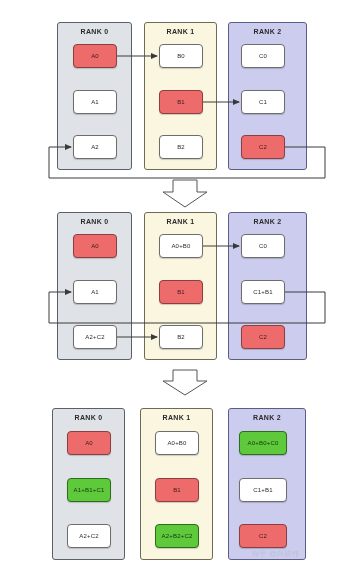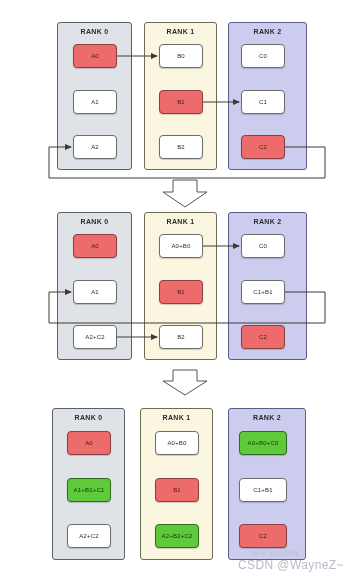--- a/index.html
+++ b/index.html
@@ -256,15 +256,14 @@
 
       <line x1="117" y1="337" x2="157" y2="337" marker-end="url(#ah)"></line>
     </g>
 
     <path class="block-arrow" d="M173,180 L197,180 L197,192 L207,192 L185,207 L163,192 L173,192 Z" fill="#ffffff" stroke="#555555" stroke-width="1"></path>
 
     <path class="block-arrow" d="M173,370 L197,370 L197,381 L207,381 L185,395 L163,381 L173,381 Z" fill="#ffffff" stroke="#555555" stroke-width="1"></path>
   </svg>
 
   <div class="wm-cn" style="left:252px; top:549px;">知乎 @白骏伟</div>
-  <div class="wm-csdn" style="left:238px; top:558px;">CSDN @WayneZ~</div>
 
 </div>
 
 </body></html>

